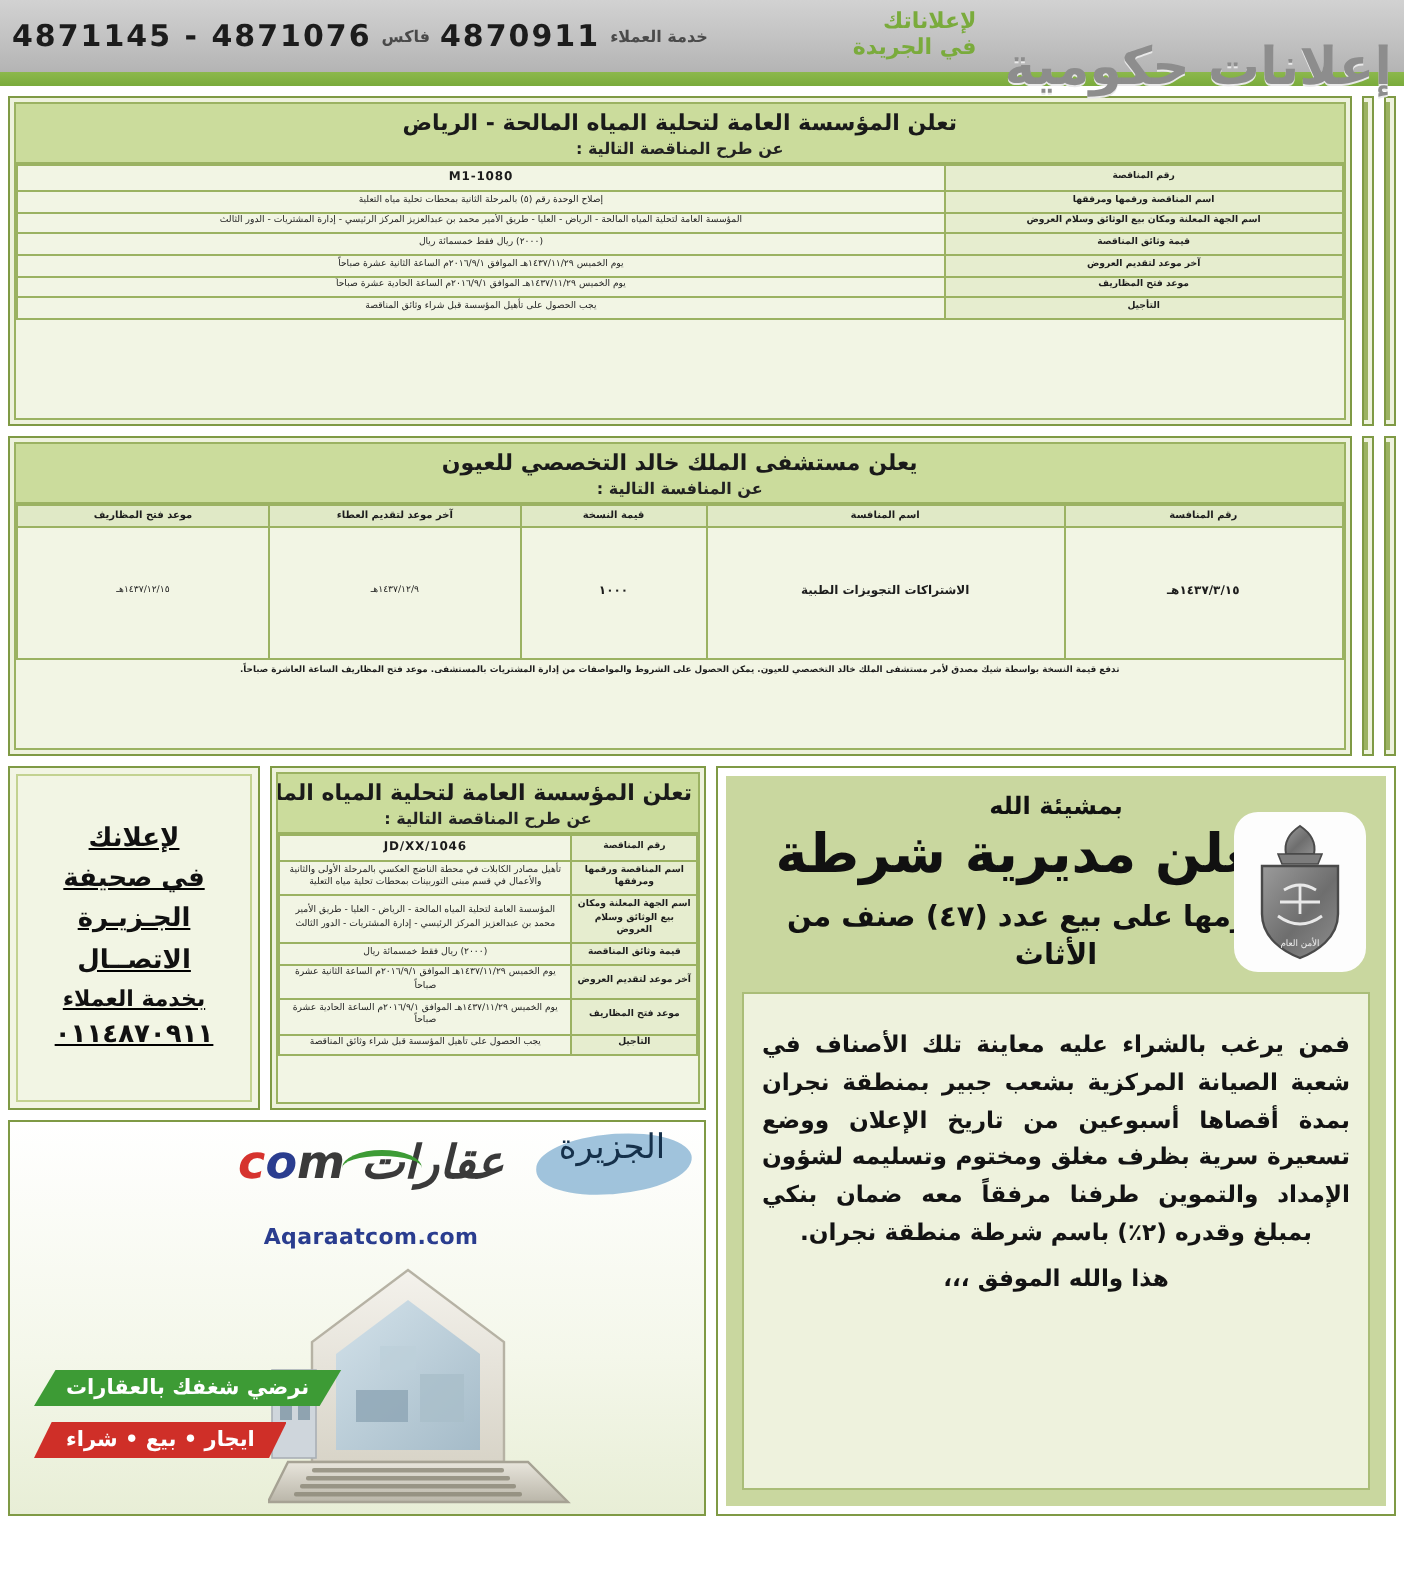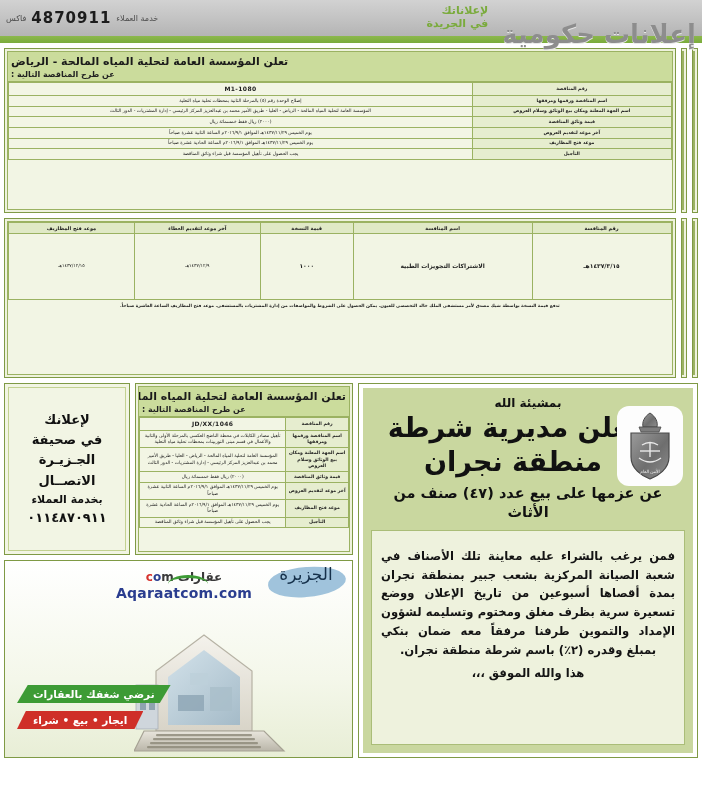--- a/index.html
+++ b/index.html
@@ -52,21 +52,21 @@
     display: flex;
     align-items: center;
     gap: 5px;
     direction: ltr;
     white-space: nowrap;
   }
   .mast-num {
     font-size: 15px; font-weight: bold; color: #1c1c1c;
     letter-spacing: 1px;
   }
-  .mast-lbl { font-size: 8px; color: #4a4a4a; font-weight: normal; }
+  .mast-lbl { font-size: 8px; color: #4a4a4a; font-weight: bold; }
 
   
   .page { padding: 5px 4px 4px 4px; }
   .row { display: flex; gap: 5px; margin-bottom: 5px; }
 
   
   .ad {
     border: 1px solid #7f9a45;
     background: #eef2dd;
     padding: 2px;
@@ -78,21 +78,21 @@
     border: 1px solid #9bb262;
     background: #f2f5e4;
     height: 100%;
     display: flex;
     flex-direction: column;
     overflow: hidden;
   }
   .ad-head {
     background: #cbdc9c;
     border-bottom: 1px solid #9bb262;
-    text-align: left;
+    text-align: center;
     padding: 3px 3px 2px 3px;
   }
   .ad-head-logos { display:flex; align-items:center; justify-content:center; gap:4px;}
   .ad-title {
     font-size: 11px; font-weight: bold; color: #1a1a1a;
     line-height: 1.25; white-space: nowrap;
   }
   .ad-title.sm { font-size: 9.5px; }
   .ad-subtitle {
     font-size: 8px; font-weight: bold; color: #222;
@@ -127,20 +127,21 @@
   .ad-note {
     font-size: 4.4px; text-align:center; line-height:1.5;
     padding: 3px 5px; color:#1c1c1c; font-weight:bold;
   }
 
   
   .promo {
     border: 1px solid #7f9a45;
     background: #f2f5e4;
     padding: 3px;
+    text-decoration: underline;
   }
   .promo-inner {
     border: 1px solid #c3d291;
     height: 100%;
     display:flex; flex-direction:column;
     align-items:center; justify-content:center;
     text-align:center;
     padding: 4px 2px;
   }
   .promo-line {
@@ -211,26 +212,26 @@
     opacity: .85;
   }
   .jz-word {
     position:absolute; top:3px; right: 10px; width:72px; text-align:center;
     font-size: 17px; font-weight:normal; color:#15304a;
   }
   .aq-logo {
     position:absolute; top: 10px; right: 100px;
     text-align:center; direction: ltr;
   }
-  .aq-mark { font-size: 12px; font-weight:bold; line-height:1; white-space:nowrap; }
+  .aq-mark { font-size: 23px; font-weight:bold; line-height:1; white-space:nowrap;font-style:italic; }
   .aq-mark .c { color:#d6332e; }
   .aq-mark .o { color:#2a3d8f; }
   .aq-mark .m { color:#3a3a3a; }
   .aq-mark .ar { color:#3a3a3a; font-family:"DejaVu Sans",sans-serif; }
-  .aq-url { font-size: 14px; font-weight:bold; color:#2a3d8f; margin-top:2px; letter-spacing:.2px;text-align:center;}
+  .aq-url { font-size: 11px; font-weight:bold; color:#2a3d8f; margin-top:18px; letter-spacing:.2px;text-align:center;}
   .aq-swoosh {
     position:absolute; top:4px; left:52px; width:40px; height:9px;
     border-top: 3px solid #3d9b35; border-radius: 50%/100% 100% 0 0;
   }
   .laptop {
     position:absolute; bottom: 4px; right: 18px;
     width: 200px; height: 130px;
   }
   .ribbon {
     position:absolute; left: 12px;
@@ -246,20 +247,21 @@
 <body>
 
 <div class="masthead">
   <div class="mast-title">إعلانات حكومية</div>
   <div class="mast-sub">
     <div>لإعلاناتك</div>
     <div>في الجريدة</div>
   </div>
   <div class="mast-spacer"></div>
   <div class="mast-phones">
+    <span class="mast-num">4871145 - 4871076</span>
     <span class="mast-lbl">فاكس</span>
     <span class="mast-num">4870911</span>
     <span class="mast-lbl">خدمة العملاء</span>
   </div>
 </div>
 <div class="masthead-rule"></div>
 
 <div class="page">
 
   <div class="row" style="height:165px;">
@@ -454,20 +456,24 @@
             <td class="val">موعد تقديم العطاءات يوم الاثنين الموافق ١٤٣٧/٩/١٤هـ الساعة (١١) صباحاً</td>
             <td class="val">يوم الاثنين الموافق ١٤٣٧/٩/١٥هـ الساعة (١١) صباحاً</td>
           </tr>
             </tbody>
         </table>
       </div>
     </div>
 
     <div class="ad" style="flex:1 1 auto;">
       <div class="ad-inner">
+        <div class="ad-head">
+          <div class="ad-title">يعلن مستشفى الملك خالد التخصصي للعيون</div>
+          <div class="ad-subtitle">عن المنافسة التالية :</div>
+        </div>
         <table class="t">
           <thead>
               <tr>
             <th style="width:21%">رقم المنافسة</th>
             <th style="width:27%">اسم المنافسة</th>
             <th style="width:14%">قيمة النسخة</th>
             <th style="width:19%">آخر موعد لتقديم العطاء</th>
             <th style="width:19%">موعد فتح المظاريف</th>
           </tr>
             </thead>
@@ -510,21 +516,20 @@
                 <path d="M28 32 L28 46"></path>
                 <path d="M20 34 Q28 29 36 34"></path>
                 <path d="M18 40 L38 40"></path>
                 <path d="M17 47 Q28 55 39 47"></path>
               </g>
               <text x="28" y="62" font-size="4.4" fill="#efefef" text-anchor="middle" font-family="DejaVu Sans">الأمن العام</text>
             </svg>
           </div>
           <div class="kw-bismeshia">بمشيئة الله</div>
           <div class="police-h1">تعلن مديرية شرطة</div>
-          <div class="police-h1">منطقة نجران</div>
         </div>
         <div class="police-h2">عن عزمها على بيع عدد (٤٧) صنف من الأثاث</div>
         <div class="police-body">
           <span>فمن يرغب بالشراء عليه معاينة تلك الأصناف في شعبة الصيانة المركزية بشعب جبير بمنطقة نجران بمدة أقصاها أسبوعين من تاريخ الإعلان ووضع تسعيرة سرية بظرف مغلق ومختوم وتسليمه لشؤون الإمداد والتموين طرفنا مرفقاً معه ضمان بنكي بمبلغ وقدره (٢٪) باسم شرطة منطقة نجران.</span>
           <div class="police-closing">هذا والله الموفق ،،،</div>
         </div>
       </div>
     </div>
 
     <div style="flex:1 1 auto; display:flex; flex-direction:column; gap:5px;">

